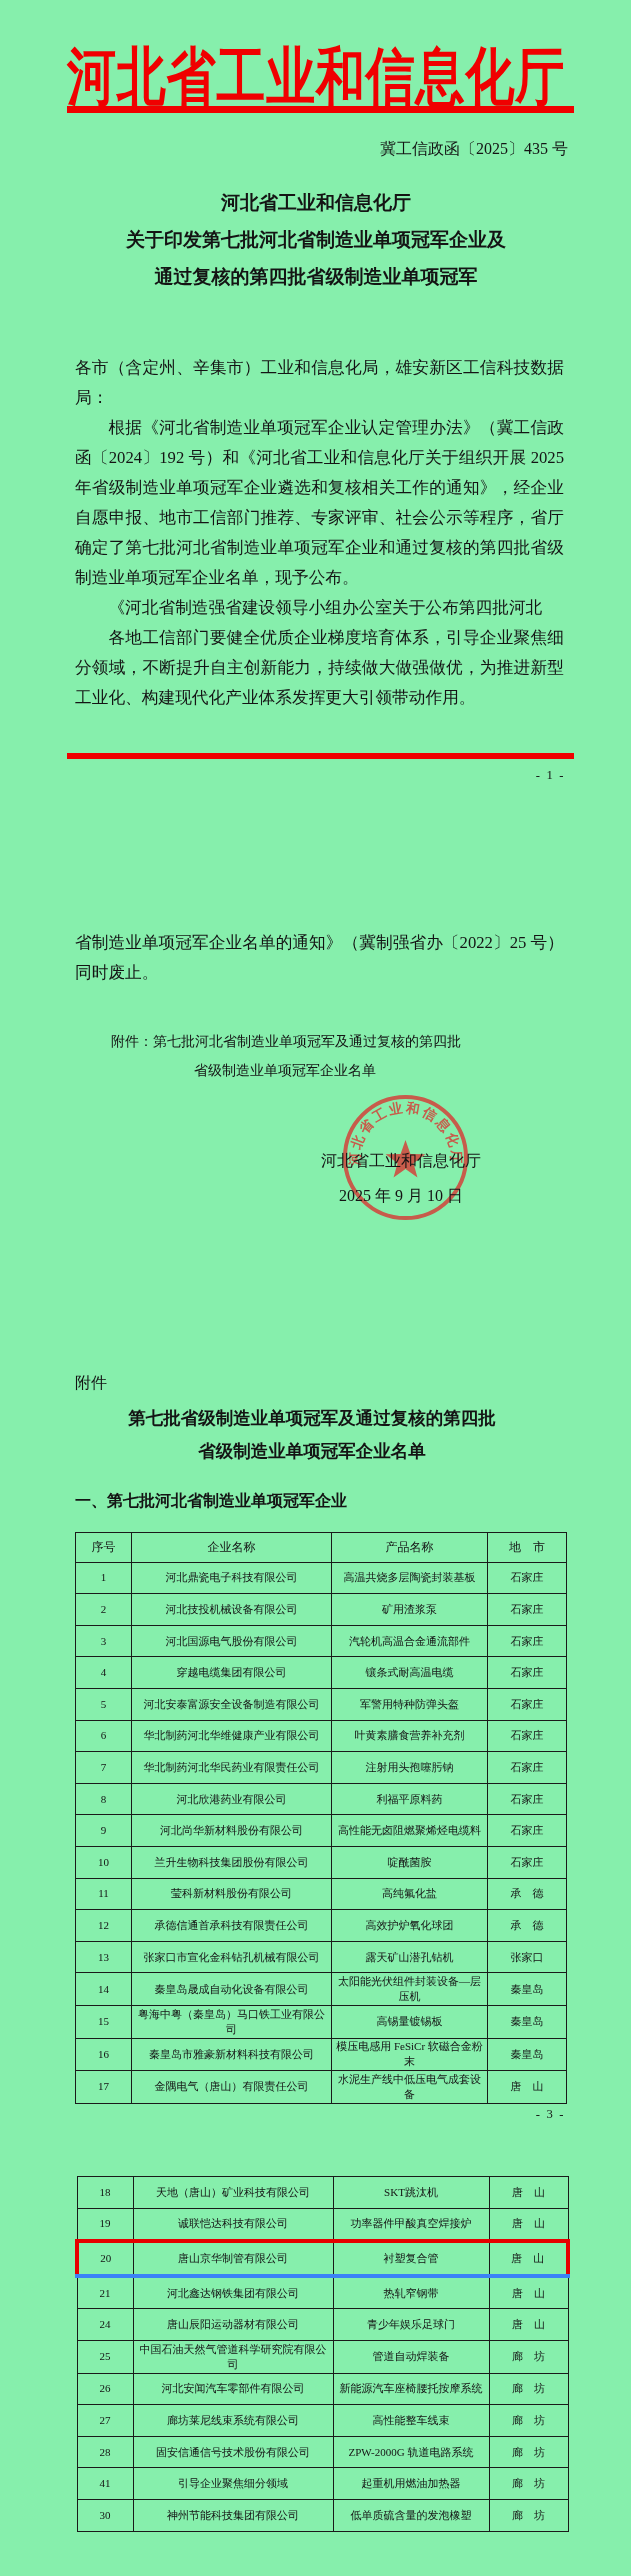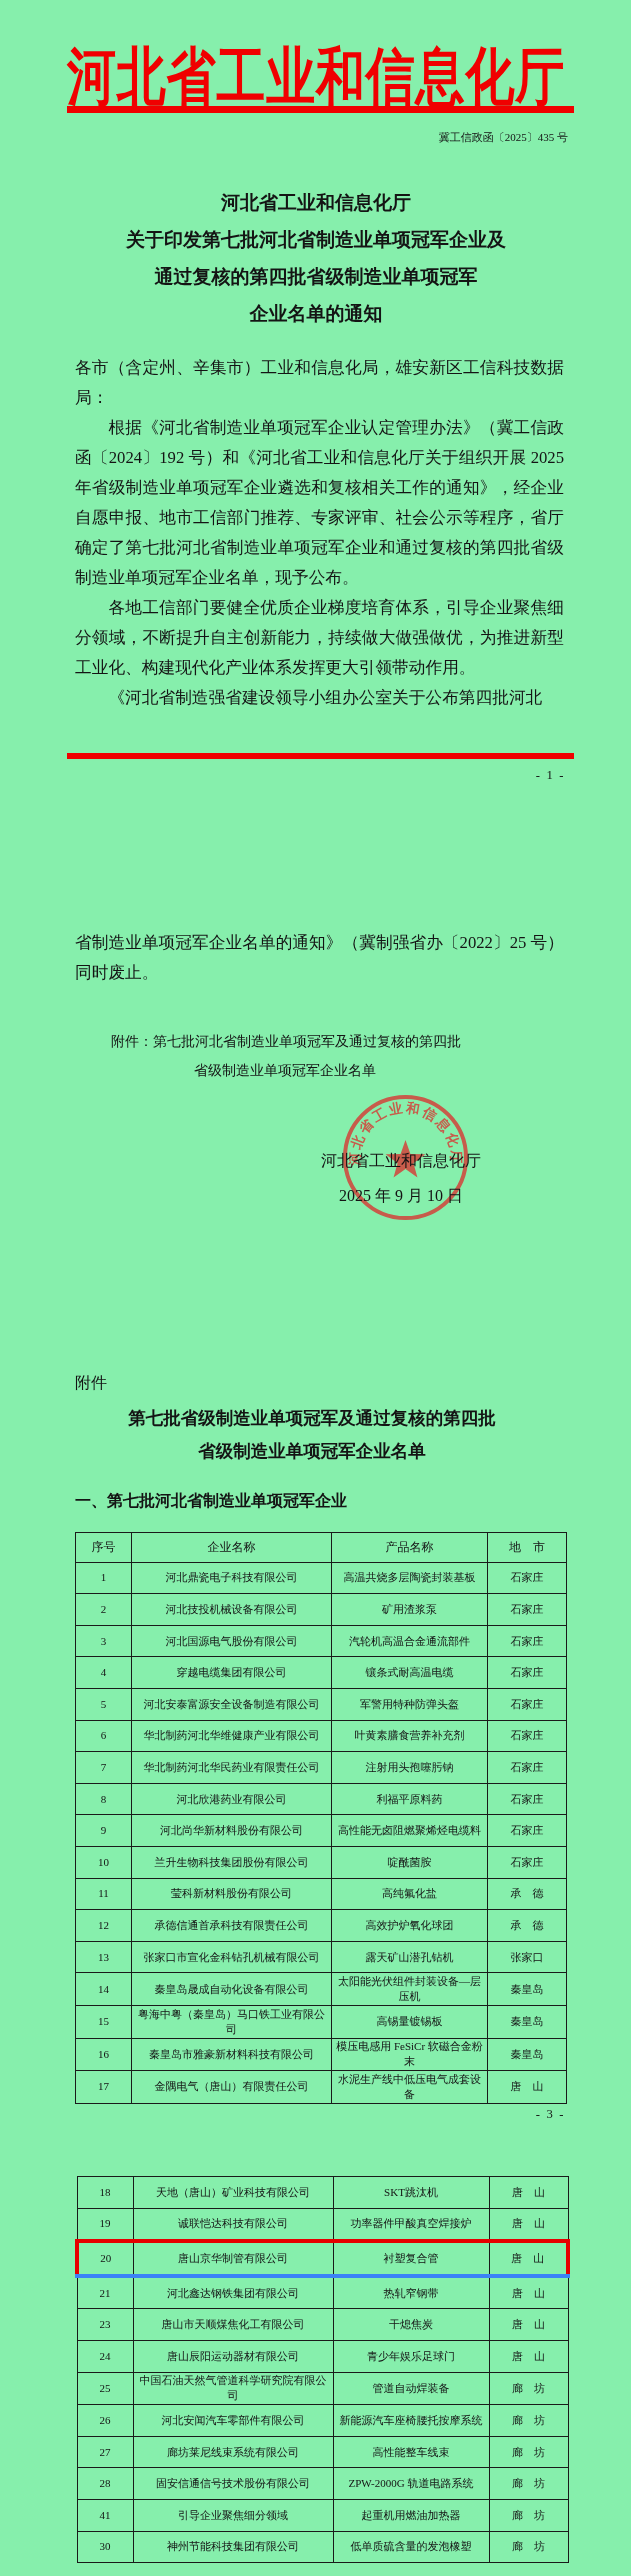--- a/index.html
+++ b/index.html
@@ -28,22 +28,22 @@
   }
   .redline {
     position: absolute;
     left: 67px; width: 507px; height: 7.2px;
     background: #f00000;
   }
   #redline1 { top: 106px; }
   #redline2 { top: 753px; height: 6.4px; }
   .doc-number {
     position: absolute;
-    top: 130px; right: 64px;
-    font-size: 11px;
+    top: 139px; right: 64px;
+    font-size: 16px;
     margin-left: 19px;
   }
   .notice-title {
     position: absolute;
     top: 184px; left: 0; width: 632px;
     text-align: center;
     font-weight: bold;
     font-size: 19px;
     line-height: 37px;
   }
@@ -139,28 +139,27 @@
 <div id="root">
 
   <div class="masthead">河北省工业和信息化厅</div>
   <div class="redline" id="redline1"></div>
   <div class="doc-number">冀工信政函〔2025〕435 号</div>
 
   <div class="notice-title">
     <div>河北省工业和信息化厅</div>
     <div>关于印发第七批河北省制造业单项冠军企业及</div>
     <div>通过复核的第四批省级制造业单项冠军</div>
-    <div>企业名单的通知</div>
   </div>
 
   <div class="body-text" id="body-page1">
     <p class="no-indent">各市（含定州、辛集市）工业和信息化局，雄安新区工信科技数据局：</p>
     <p>根据《河北省制造业单项冠军企业认定管理办法》（冀工信政函〔2024〕192 号）和《河北省工业和信息化厅关于组织开展 2025 年省级制造业单项冠军企业遴选和复核相关工作的通知》，经企业自愿申报、地市工信部门推荐、专家评审、社会公示等程序，省厅确定了第七批河北省制造业单项冠军企业和通过复核的第四批省级制造业单项冠军企业名单，现予公布。</p>
+    <p>《河北省制造强省建设领导小组办公室关于公布第四批河北</p>
     <p>各地工信部门要健全优质企业梯度培育体系，引导企业聚焦细分领域，不断提升自主创新能力，持续做大做强做优，为推进新型工业化、构建现代化产业体系发挥更大引领带动作用。</p>
-    <p>《河北省制造强省建设领导小组办公室关于公布第四批河北</p>
   </div>
 
   <div class="redline" id="redline2"></div>
   <div class="page-number" id="pagenum1">- 1 -</div>
 
   <div class="body-text" id="body-page2">
     <p class="no-indent">省制造业单项冠军企业名单的通知》（冀制强省办〔2022〕25 号）同时废止。</p>
   </div>
 
   <div class="attachment-note">
@@ -336,26 +335,20 @@
           <td>衬塑复合管</td>
           <td>唐　山</td>
         </tr>
         <tr>
           <td>21</td>
           <td>河北鑫达钢铁集团有限公司</td>
           <td>热轧窄钢带</td>
           <td>唐　山</td>
         </tr>
         <tr>
-          <td>23</td>
-          <td>唐山市天顺煤焦化工有限公司</td>
-          <td>干熄焦炭</td>
-          <td>唐　山</td>
-        </tr>
-        <tr>
           <td>24</td>
           <td>唐山辰阳运动器材有限公司</td>
           <td>青少年娱乐足球门</td>
           <td>唐　山</td>
         </tr>
         <tr>
           <td>25</td>
           <td>中国石油天然气管道科学研究院有限公司</td>
           <td>管道自动焊装备</td>
           <td>廊　坊</td>

